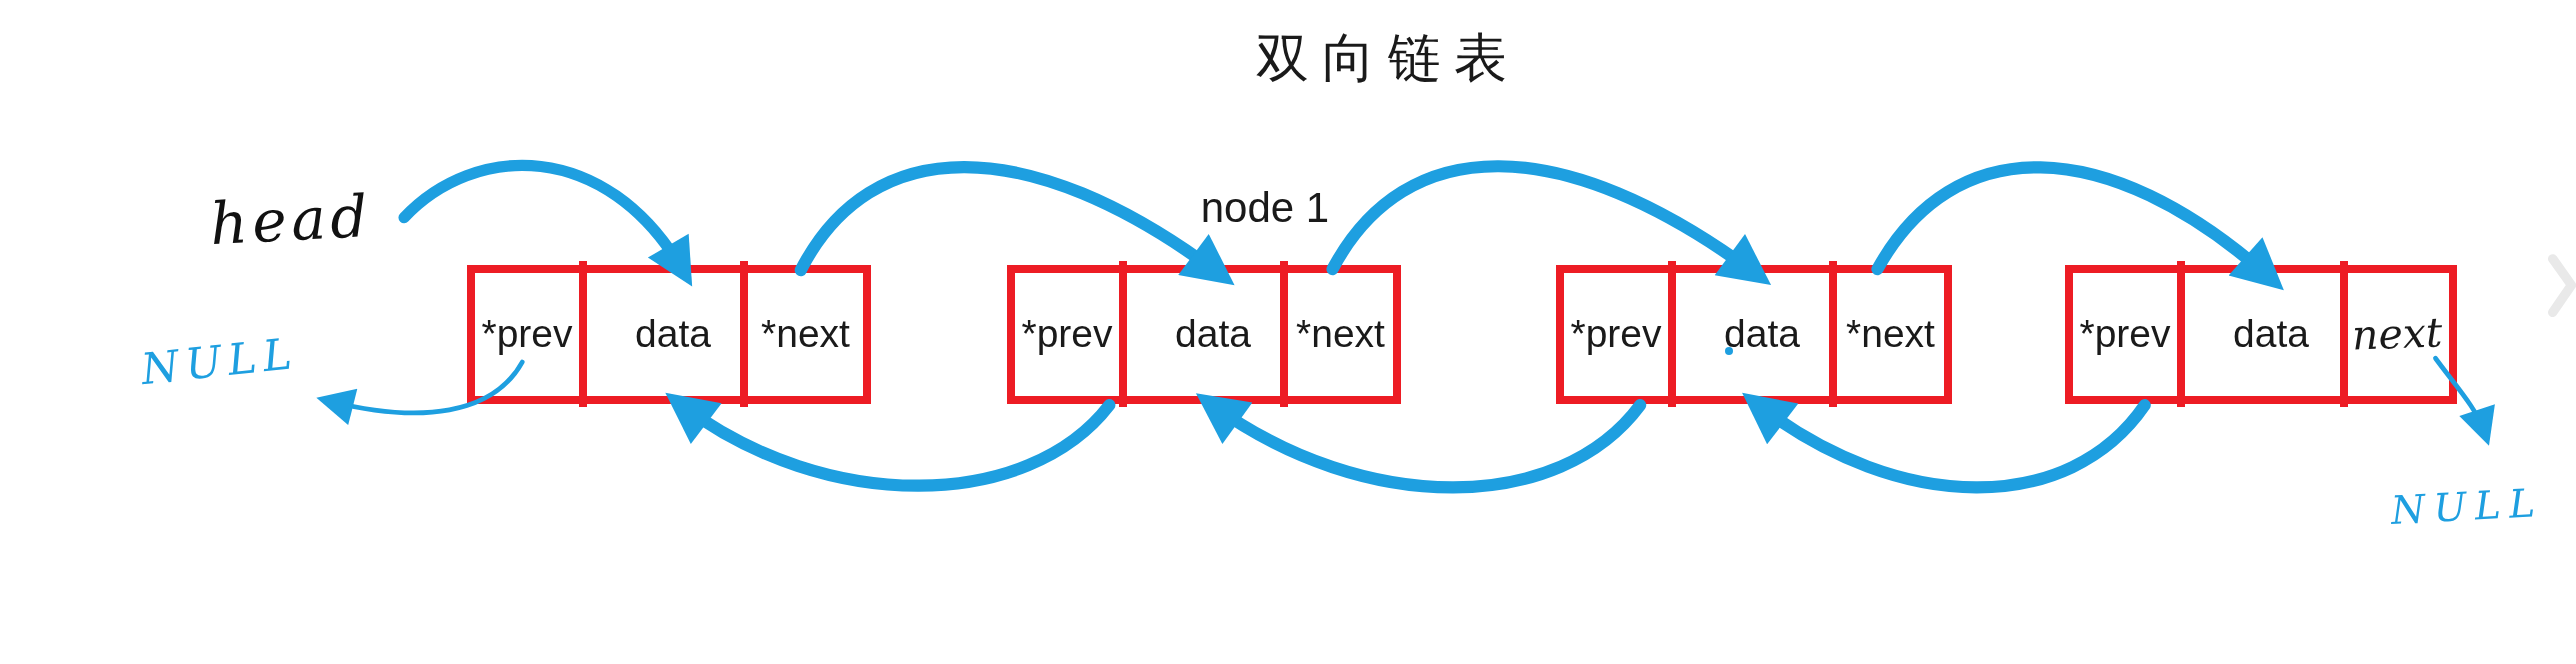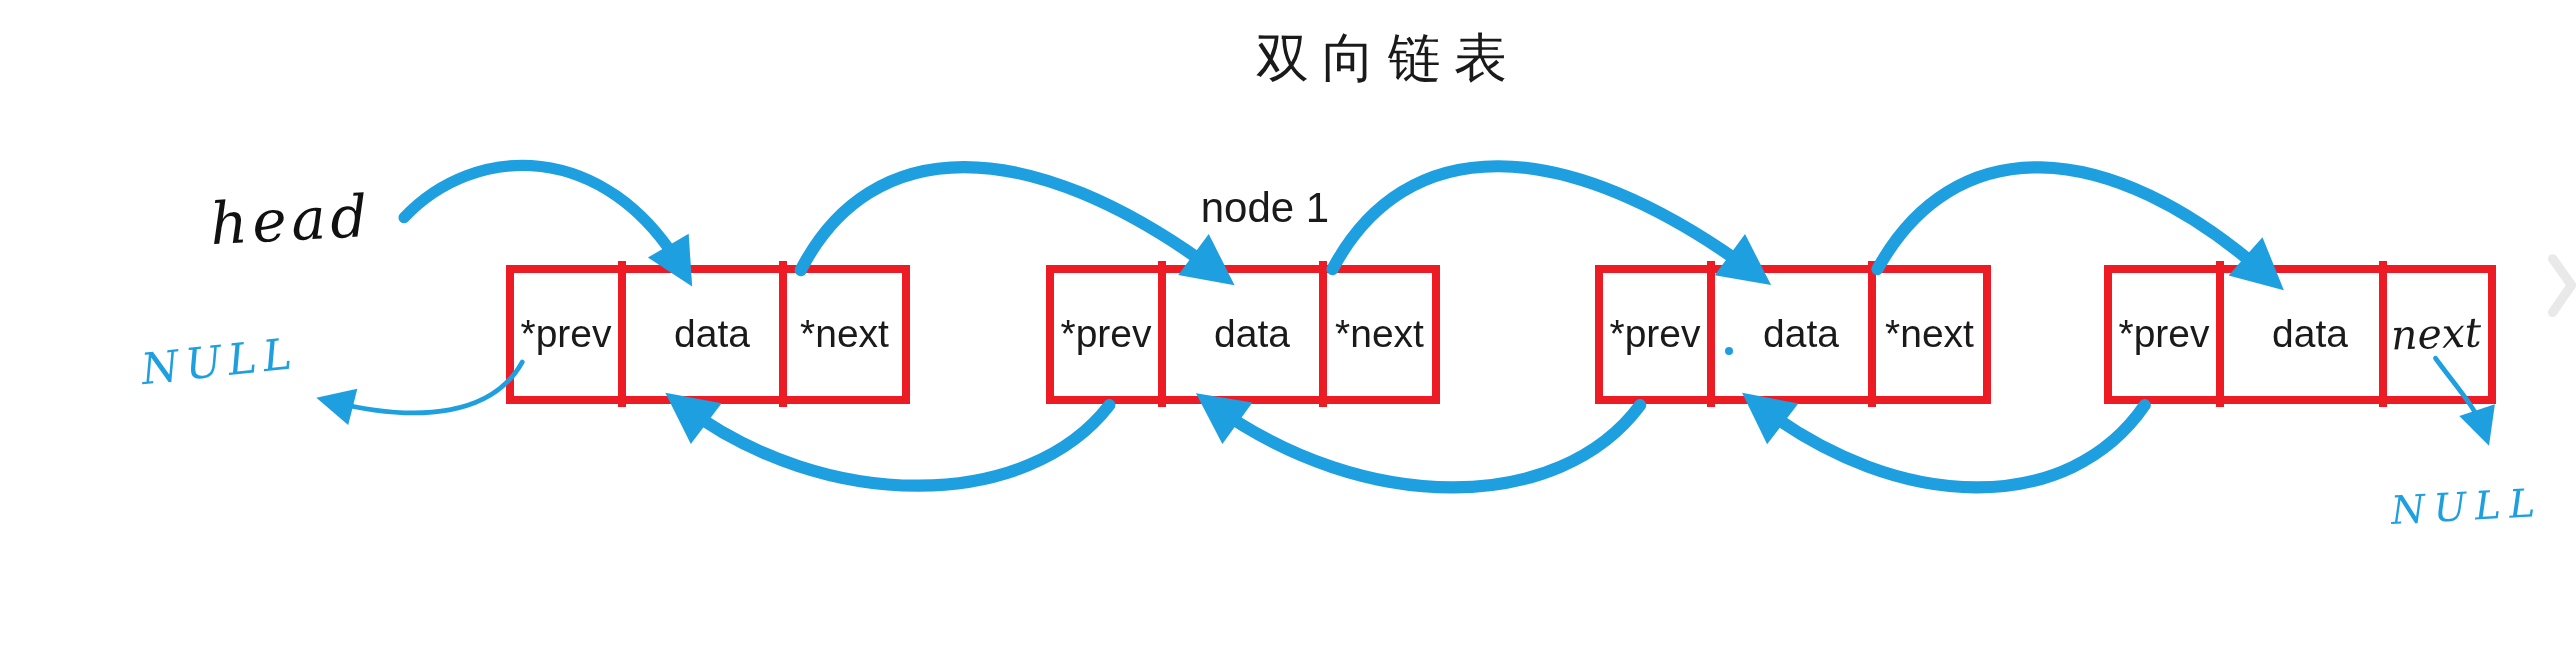--- a/index.html
+++ b/index.html
@@ -3,21 +3,21 @@
 <meta charset="utf-8">
 <style>
   html,body{margin:0;padding:0;background:#ffffff;}
   #canvas{position:relative;width:2576px;height:664px;background:#ffffff;overflow:hidden;
           font-family:"Liberation Sans",sans-serif;}
 
   .title{position:absolute;left:957px;top:22.5px;width:563px;text-align:right;
          font-size:53px;letter-spacing:13px;color:#1a1a1a;
          font-family:"DejaVu Sans","Liberation Sans",sans-serif;}
 
-  .node{position:absolute;top:265px;height:139px;border:8.4px solid #ed1c24;box-sizing:border-box;margin-left:39px;}
+  .node{position:absolute;top:265px;height:139px;border:8.4px solid #ed1c24;box-sizing:border-box;}
   .divider{position:absolute;width:8.4px;top:-12.2px;height:146px;background:#ed1c24;}
   .cell{position:absolute;top:0;height:122px;display:flex;align-items:center;justify-content:center;
         font-size:39px;color:#1a1a1a;white-space:nowrap;}
   .cell.c1{left:0;width:104px;}
   .cell.c2{left:113px;width:170px;}
   .cell.c3{left:273px;right:0;}
 
   .node-label{position:absolute;width:244px;text-align:center;font-size:42px;color:#1a1a1a;}
 
   .hw-black{position:absolute;font-family:"DejaVu Serif","Liberation Serif",serif;font-style:italic;

